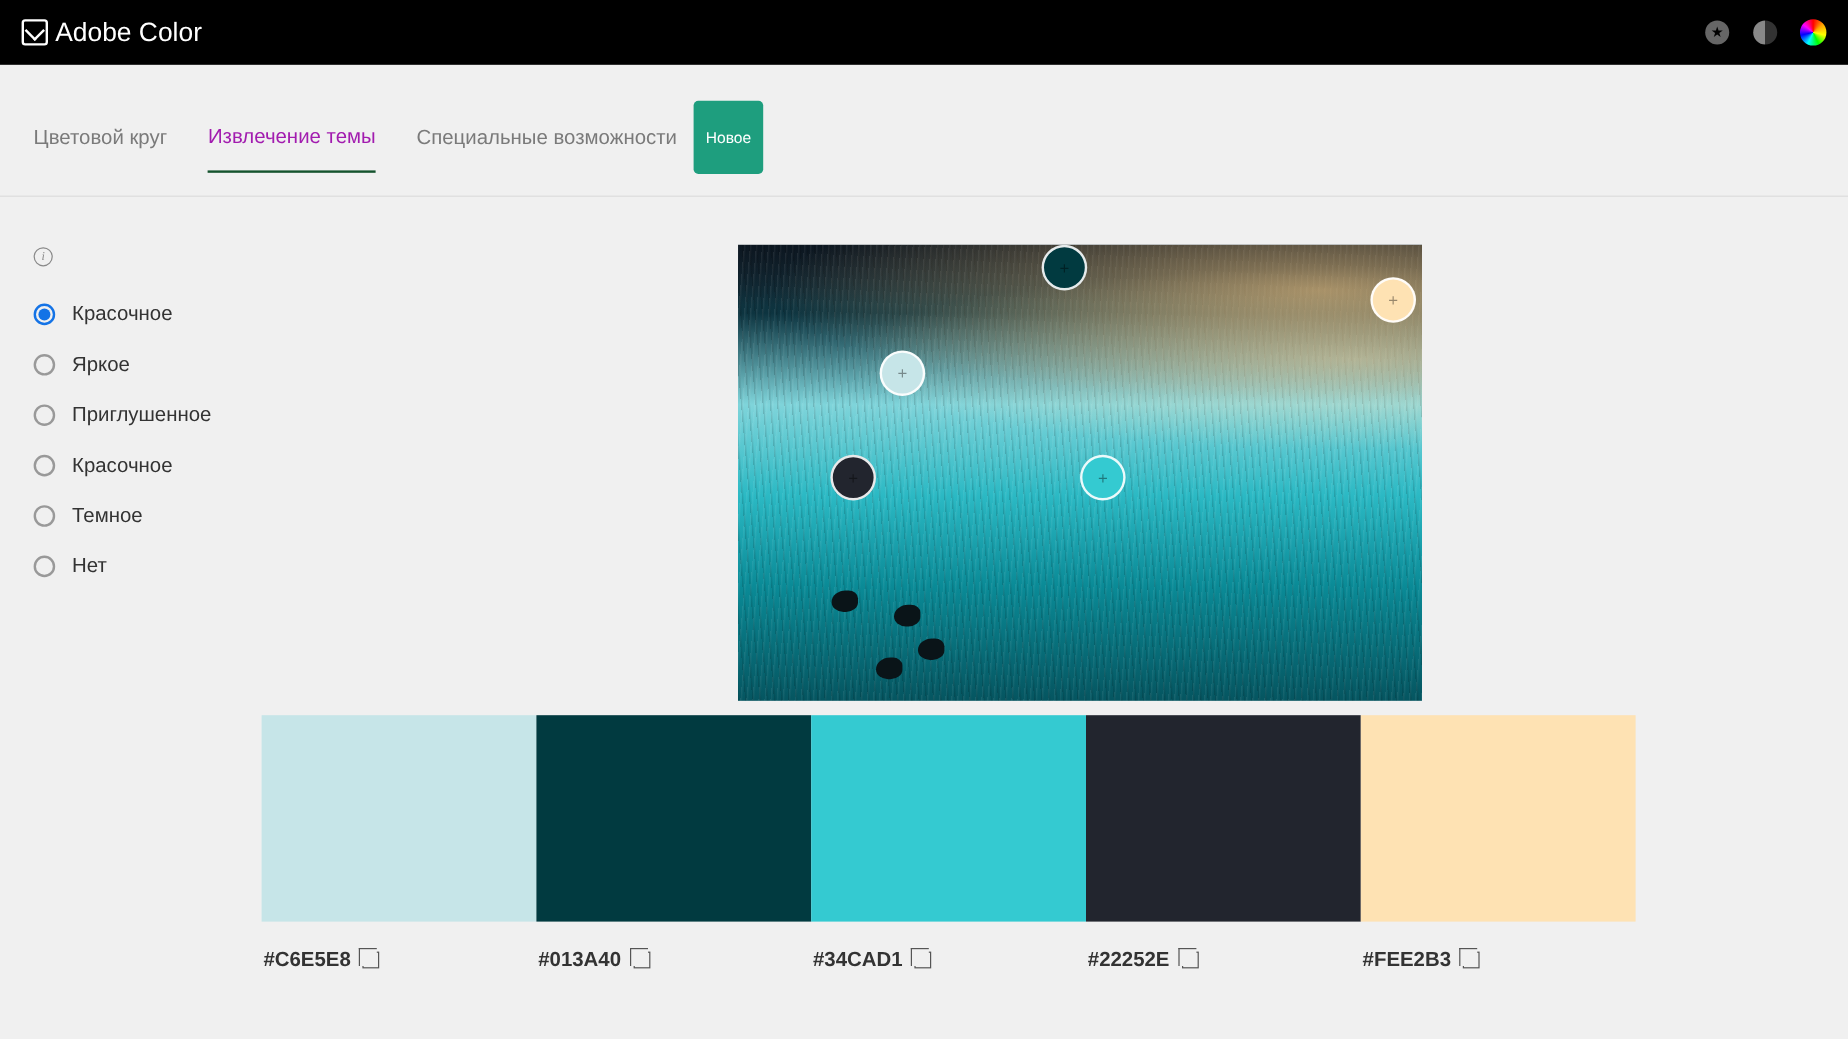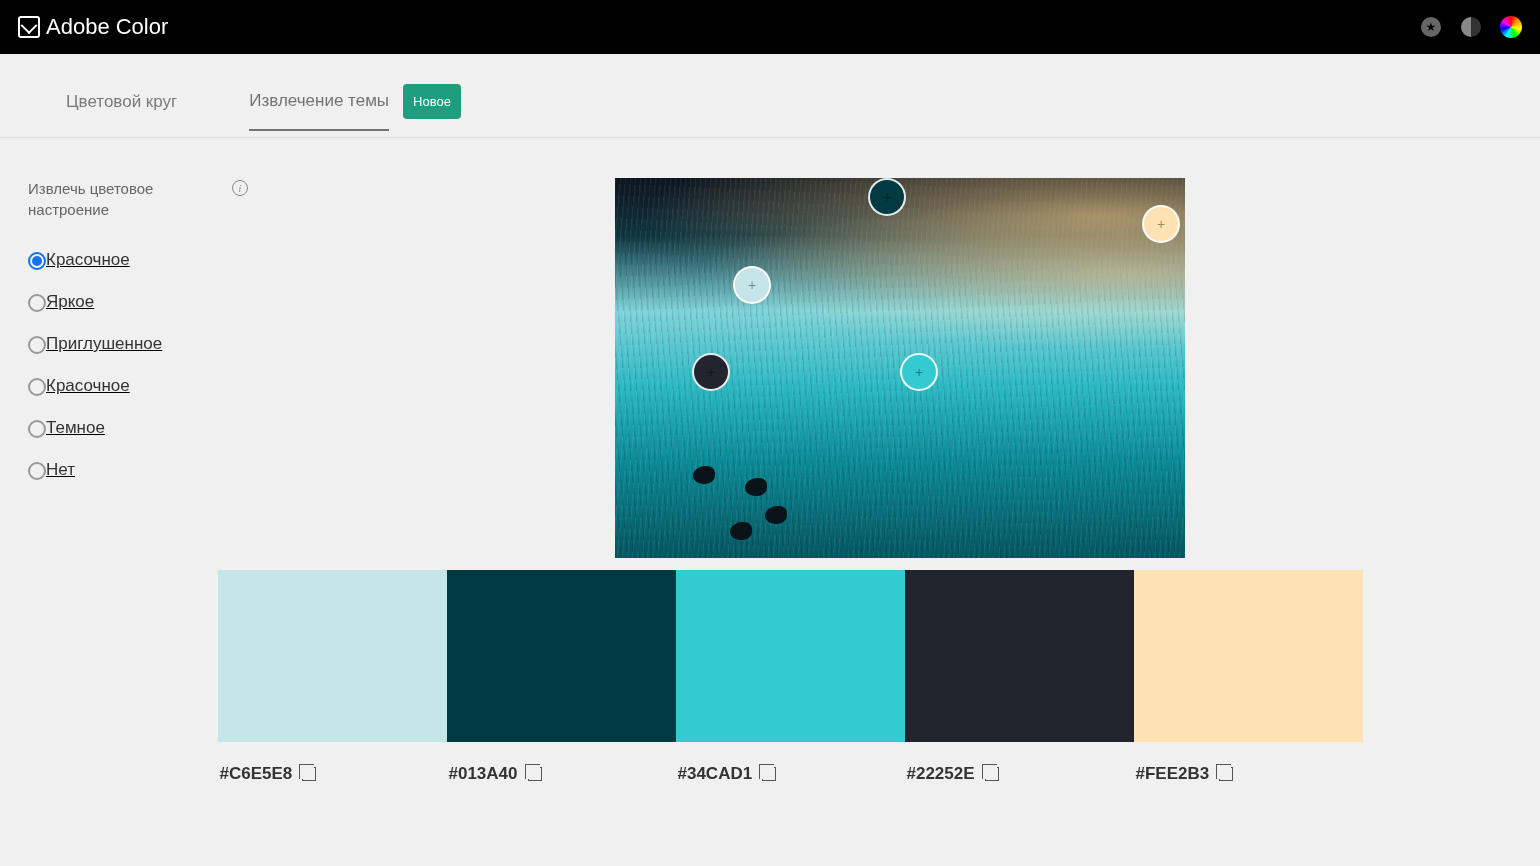--- a/index.html
+++ b/index.html
@@ -12,35 +12,35 @@
 .topnav { display: flex; gap: 48px; margin-left: auto; margin-right: auto; position: absolute; left: 50%; transform: translateX(-50%); }
 .topnav-item { color: #8a8a8a; font-size: 15px; letter-spacing: 1px; font-weight: 600; cursor: pointer; }
 .topnav-item.active { color: #fff; }
 .topright { margin-left: auto; display: flex; align-items: center; gap: 18px; }
 .icon-btn { width: 22px; height: 22px; cursor: pointer; display: flex; align-items: center; justify-content: center; }
 .star-circle { width: 20px; height: 20px; border-radius: 50%; background: #666; display:flex; align-items:center; justify-content:center; color:#000; font-size:12px; }
 .contrast-circle { width: 20px; height: 20px; border-radius: 50%; background: linear-gradient(90deg,#888 50%,#333 50%); }
 .wheel-icon { width: 22px; height: 22px; border-radius: 50%; background: conic-gradient(red,orange,yellow,lime,cyan,blue,magenta,red); position: relative; }
 
 .subnav { display: flex; align-items: center; padding: 30px 28px 0 28px; border-bottom: 1px solid #ddd; gap: 34px; position: relative; }
-.subnav-item { color: #7a7a7a; font-size: 17px; padding-bottom: 18px; cursor: pointer; margin-left: 38px; }
-.subnav-item.active { color: #737373; font-weight: 500; border-bottom: 2px solid #737373; margin-bottom: -1px; }
-.badge { background: #1e9e7e; color: #fff; font-size: 13px; padding: 10px 10px; border-radius: 4px; margin-left: -20px; margin-bottom: 18px; }
+.subnav-item { color: #7a7a7a; font-size: 17px; padding-bottom: 18px; cursor: pointer; }
+.subnav-item.active { color: #a21caf; font-weight: 500; border-bottom: 2px solid #14532d; margin-bottom: -1px; }
+.badge { background: #1e9e7e; color: #fff; font-size: 13px; padding: 23px 10px; border-radius: 4px; margin-left: -20px; margin-bottom: 18px; }
 .replace-img { margin-left: auto; display: flex; align-items: center; gap: 8px; color: #555; font-size: 15px; padding-bottom: 18px; cursor: pointer; }
 .image-icon { width: 20px; height: 16px; border: 2px solid #555; border-radius: 2px; position: relative; }
 .image-icon::before { content:""; position:absolute; top:2px; left:3px; width:4px; height:4px; border-radius:50%; background:#555; }
 .image-icon::after { content:""; position:absolute; bottom:0; left:0; right:0; height:6px; background: linear-gradient(135deg, transparent 40%, #555 40%); }
 
 .main { display: flex; padding: 40px 28px 0 28px; gap: 40px; }
 .sidebar { width: 220px; flex-shrink: 0; }
 .sidebar-title { display: flex; align-items: flex-start; gap: 14px; margin-bottom: 30px; }
 .sidebar-title-text { color: #666; font-size: 15px; line-height: 1.4; }
 .info-icon { width: 16px; height: 16px; border: 1.5px solid #888; border-radius: 50%; display:flex; align-items:center; justify-content:center; font-size:10px; color:#888; flex-shrink:0; margin-top:2px; cursor:pointer; font-style: italic; font-family: serif; }
 .mood-list { display: flex; flex-direction: column; gap: 22px; }
-.mood-item { display: flex; align-items: flex-end; gap: 0; cursor: pointer; text-decoration: underline; }
+.mood-item { display: flex; align-items: center; gap: 14px; cursor: pointer; }
 .radio { width: 18px; height: 18px; border: 2px solid #999; border-radius: 50%; flex-shrink:0; display:flex; align-items:center; justify-content:center; }
 .radio.selected { border-color: #1473e6; }
 .radio.selected::after { content:""; width:10px; height:10px; background:#1473e6; border-radius:50%; }
 .mood-label { font-size: 17px; color: #333; }
 
 .content { flex: 1; display: flex; flex-direction: column; align-items: center; }
 .image-area { width: 570px; height: 380px; position: relative; background: linear-gradient(180deg, #1a2832 0%, #0d3440 15%, #7fd4da 35%, #2bb9c4 55%, #0a8a96 75%, #055560 100%); overflow: hidden; }
 .ripple-overlay { position:absolute; inset:0; background:
   radial-gradient(ellipse 200% 60% at 85% 10%, rgba(220,180,120,0.7) 0%, transparent 40%),
   radial-gradient(ellipse 150% 40% at 90% 25%, rgba(254,226,179,0.5) 0%, transparent 50%),
@@ -77,27 +77,27 @@
       </div>
     <div class="icon-btn">
         <div class="wheel-icon"></div>
       </div>
   </div>
 </div>
 
 <div class="subnav" id="subnav">
 <div class="subnav-item">Цветовой круг</div>
     <div class="subnav-item active">Извлечение темы</div>
+    <div class="subnav-item">Специальные возможности</div>
     <div class="badge">Новое</div>
   </div>
 
 <div class="main">
   <div class="sidebar">
     <div class="sidebar-title">
-      <span class="sidebar-title-text">Извлечь цветовое настроение</span>
       <span class="info-icon">i</span>
     </div>
     <div class="mood-list" id="moodlist">
         <div class="mood-item">
           <span class="radio selected"></span>
           <span class="mood-label">Красочное</span>
         </div>
         <div class="mood-item">
           <span class="radio"></span>
           <span class="mood-label">Яркое</span>

